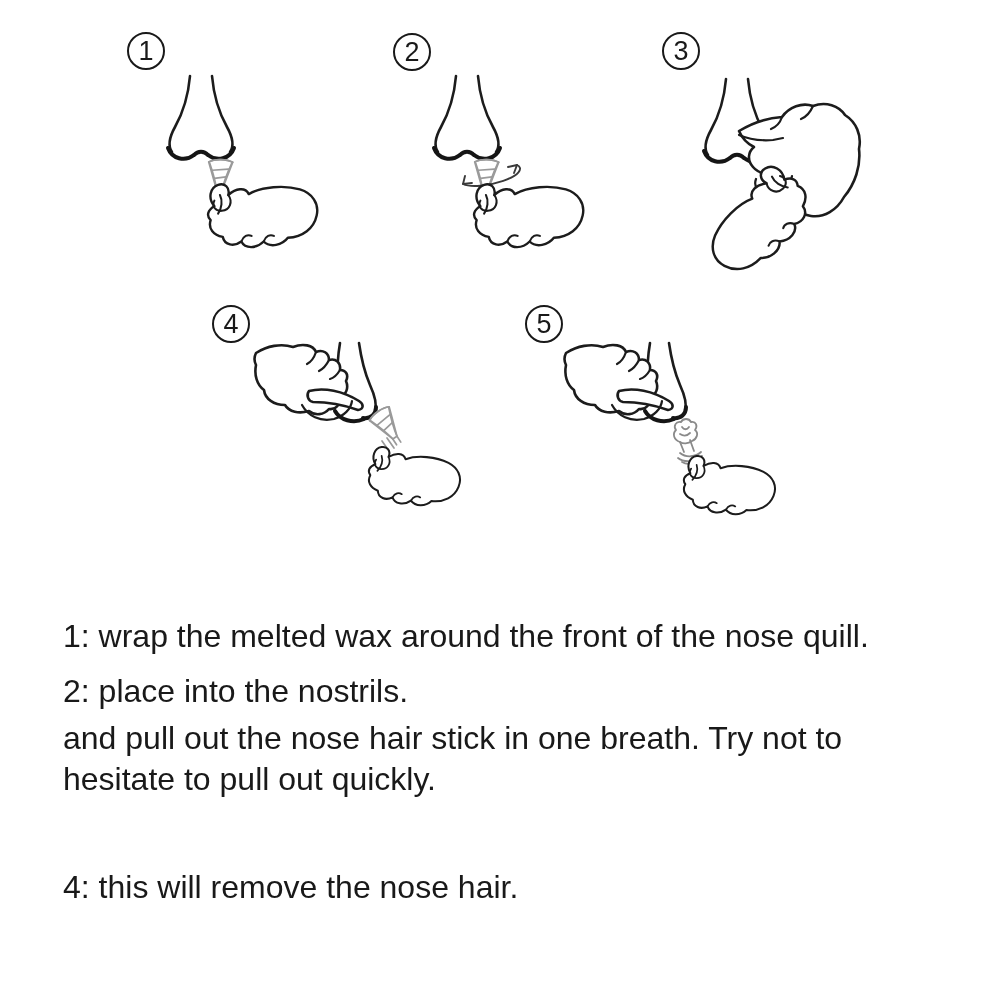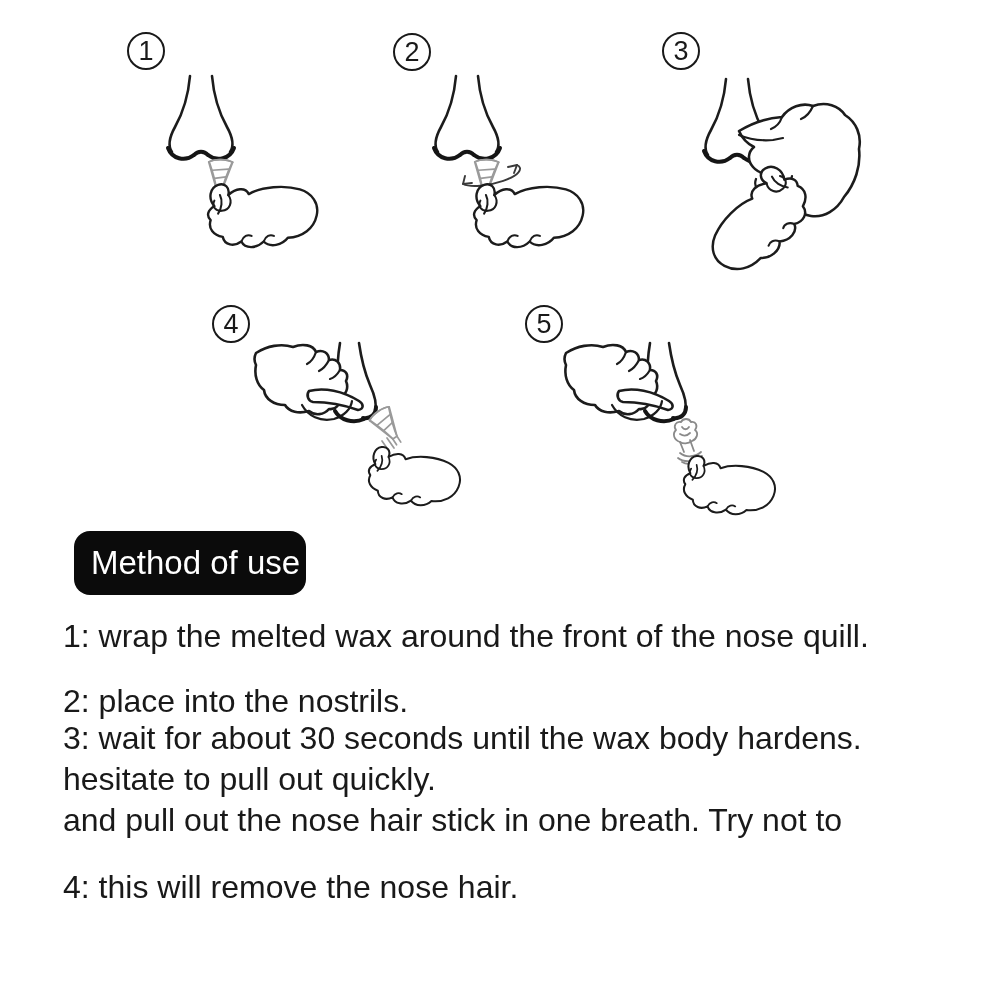--- a/index.html
+++ b/index.html
@@ -30,21 +30,21 @@
   .badge{
     position:absolute;left:74px;top:531px;width:232px;height:64px;
     background:#0b0b0b;border-radius:16px;color:#ffffff;
     font-size:33px;line-height:63px;padding-left:17px;box-sizing:border-box;
     white-space:nowrap;
   }
   .instructions{position:absolute;left:63px;width:895px;font-size:32px;line-height:41px;color:#191919;}
   .para{position:absolute;left:0;width:100%;}
   .para div{white-space:nowrap;}
   #para-1{top:616px;}
-  #para-2{top:671px;margin-top:10px;}
+  #para-2{top:671px;}
   #para-3{top:718px;}
   #para-4{top:867px;}
 </style>
 </head>
 <body>
 
 <div class="stage">
 
   <svg width="0" height="0" style="position:absolute" aria-hidden="true">
     <defs>
@@ -177,32 +177,30 @@
         </g>
       <g transform="translate(178,83)">
           <use href="#sym-wax"></use>
         </g>
       <g transform="translate(197,117) rotate(10) scale(0.78)">
           <use href="#sym-fist"></use>
         </g>
     </svg>
   </div>
 
-  <div class="badge">Method of use</div>
 
   <div class="instructions">
     <div class="para" id="para-1">
       <div>1: wrap the melted wax around the front of the nose quill.</div>
     </div>
     <div class="para" id="para-2">
       <div>2: place into the nostrils.</div>
     </div>
     <div class="para" id="para-3">
-      <div>3: wait for about 30 seconds until the wax body hardens.</div>
+      <div>and pull out the nose hair stick in one breath. Try not to</div>
       <div>hesitate to pull out quickly.</div>
-      <div>and pull out the nose hair stick in one breath. Try not to</div>
     </div>
     <div class="para" id="para-4">
       <div>4: this will remove the nose hair.</div>
     </div>
   </div>
 
 </div>
 
 </body></html>

